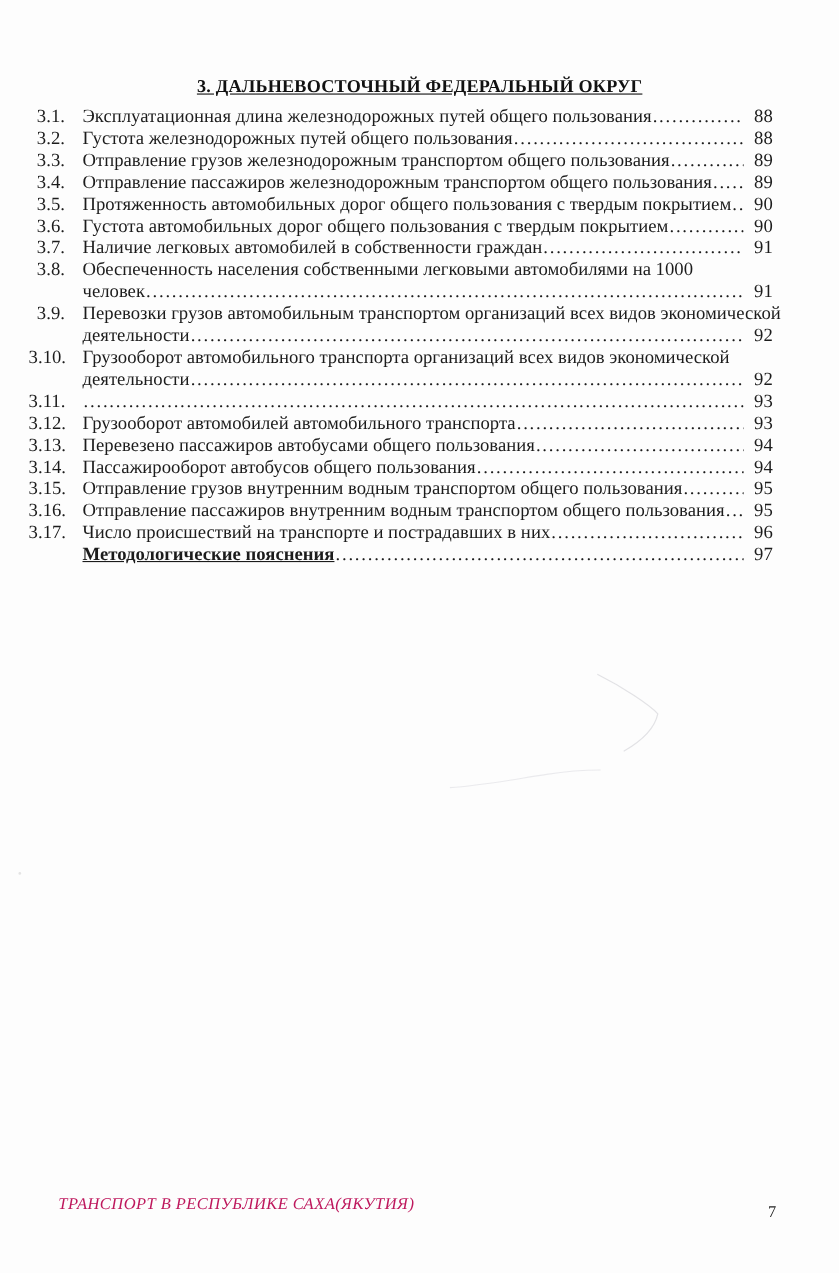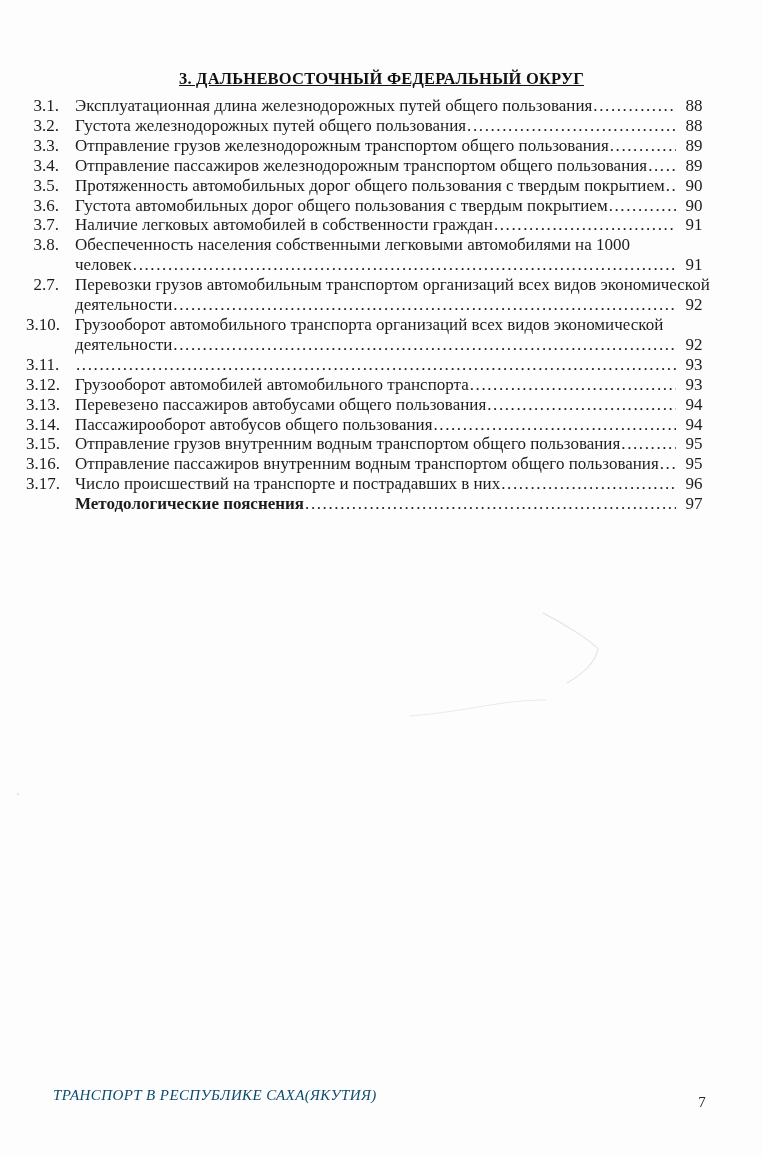--- a/index.html
+++ b/index.html
@@ -52,20 +52,21 @@
     flex: 1;
     display: flex;
     align-items: baseline;
     min-width: 0;
   }
   .toc-row .txt {
     flex: none;
   }
   .toc-row.bold .txt {
     font-weight: bold;
+    text-decoration: underline;
   }
   .toc-row .dots {
     flex: 1;
     min-width: 0;
     overflow: hidden;
     letter-spacing: 1.6px;
     margin-left: 1px;
   }
   .toc-row .pg {
     flex: none;
@@ -78,21 +79,21 @@
     top: 0;
     pointer-events: none;
   }
   .footer-left {
     position: absolute;
     left: 53px;
     top: 1087px;
     font-style: italic;
     font-size: 15px;
     letter-spacing: 0.4px;
-    color: #0c4a6e;
+    color: #be185d;
   }
   .footer-page {
     position: absolute;
     left: 690px;
     top: 1094px;
     width: 24px;
     text-align: center;
     font-size: 15px;
     color: #222;
   }
@@ -169,21 +170,21 @@
       </div>
       <div class="toc-row">
         <span class="num"></span>
         <span class="body">
           <span class="txt">человек</span>
           <span class="dots">............................................................................................................................................................................................................................</span>
           <span class="pg">91</span>
         </span>
       </div>
       <div class="toc-row">
-        <span class="num">2.7.</span>
+        <span class="num">3.9.</span>
         <span class="body">
           <span class="txt">Перевозки грузов автомобильным транспортом организаций всех видов экономической</span>
         </span>
       </div>
       <div class="toc-row">
         <span class="num"></span>
         <span class="body">
           <span class="txt">деятельности</span>
           <span class="dots">............................................................................................................................................................................................................................</span>
           <span class="pg">92</span>

